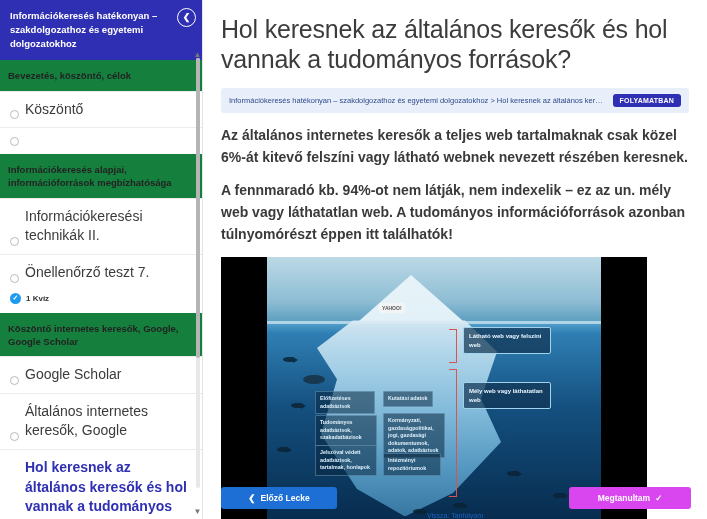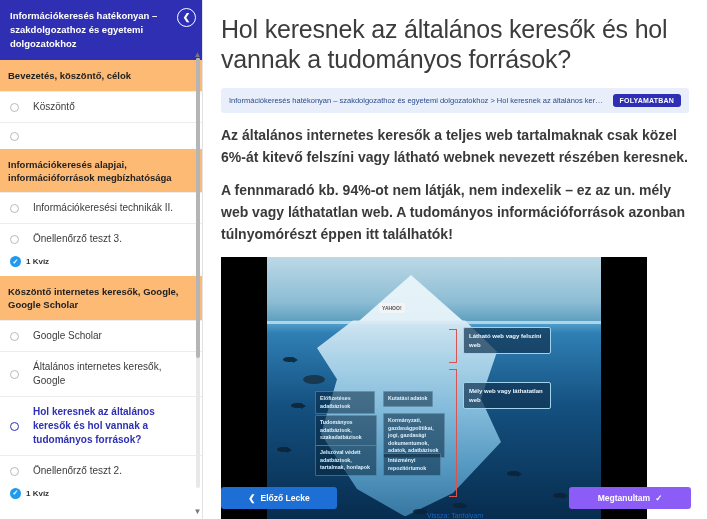--- a/index.html
+++ b/index.html
@@ -52,29 +52,29 @@
     height: 467px;
     overflow: hidden;
     position: relative;
   }
   .section-title {
     font-size: 9.5px;
     font-weight: bold;
     color: #222;
     padding: 9px 12px 8px 8px;
     line-height: 1.4;
-    background: #fdba74;
+    background: #15803d;
   }
   .lesson {
     display: flex;
-    align-items: center;
-    gap: 14px;
+    align-items: flex-end;
+    gap: 6px;
     padding: 8px 10px 8px 10px;
     border-top: 1px solid #ececec;
-    font-size: 10px;
+    font-size: 14px;
     color: #3b3b3b;
     line-height: 1.4;
     cursor: pointer;
     background: #fff;
   }
   .lesson .bullet {
     flex: 0 0 9px;
     width: 9px; height: 9px;
     margin-top: 1px;
     border-radius: 50%;
@@ -293,21 +293,21 @@
     display: flex;
     align-items: center;
     justify-content: center;
     gap: 5px;
     cursor: pointer;
     border: none;
     font-family: "Liberation Sans", sans-serif;
   }
   .nav-prev { background: #1d6fd6; }
   .nav-next { background: #1d6fd6; }
-  .nav-done { background: #8b5cf6; width: 122px; }
+  .nav-done { background: #d946ef; width: 122px; }
   .back-link {
     position: absolute;
     left: 0; right: 0; bottom: -4px;
     text-align: center;
     font-size: 7px;
     color: #1b63c4;
     text-decoration: underline;
     cursor: pointer;
   }
   .footer-wrap { position: absolute; left: 0; right: 0; bottom: 4px; height: 40px; }
@@ -334,21 +334,21 @@
         <span class="bullet"></span>
       </div>
 
       <div class="section-title">Információkeresés alapjai, információforrások megbízhatósága</div>
       <div class="lesson">
         <span class="bullet"></span>
         <span>Információkeresési technikák II.</span>
       </div>
       <div class="lesson">
         <span class="bullet"></span>
-        <span>Önellenőrző teszt 3.</span>
+        <span>Önellenőrző teszt 7.</span>
       </div>
       <div class="quiz-badge">
         <span class="chk">✓</span>
         <span>1 Kvíz</span>
       </div>
 
       <div class="section-title">Köszöntő internetes keresők, Google, Google Scholar</div>
       <div class="lesson">
         <span class="bullet"></span>
         <span>Google Scholar</span>

